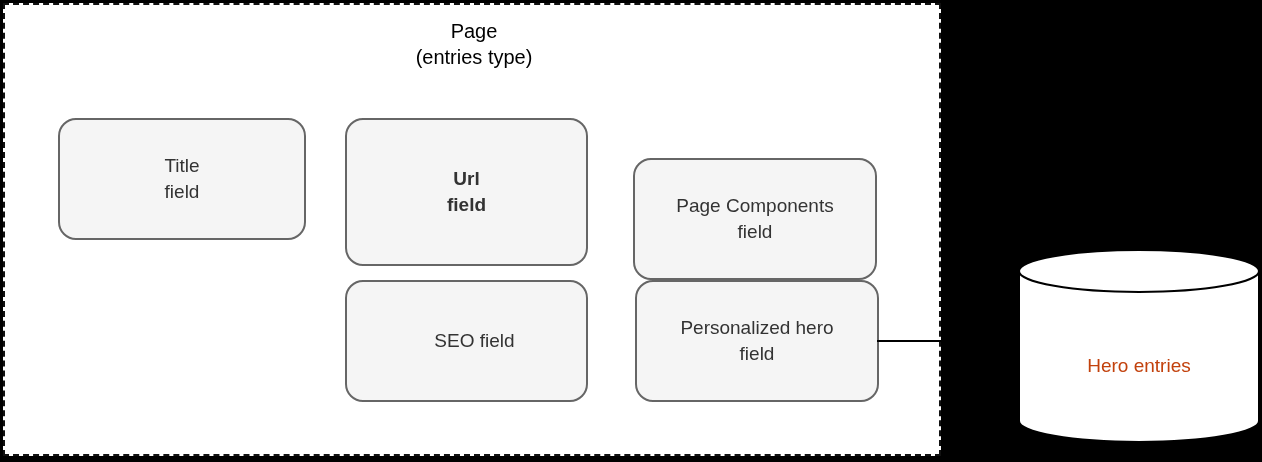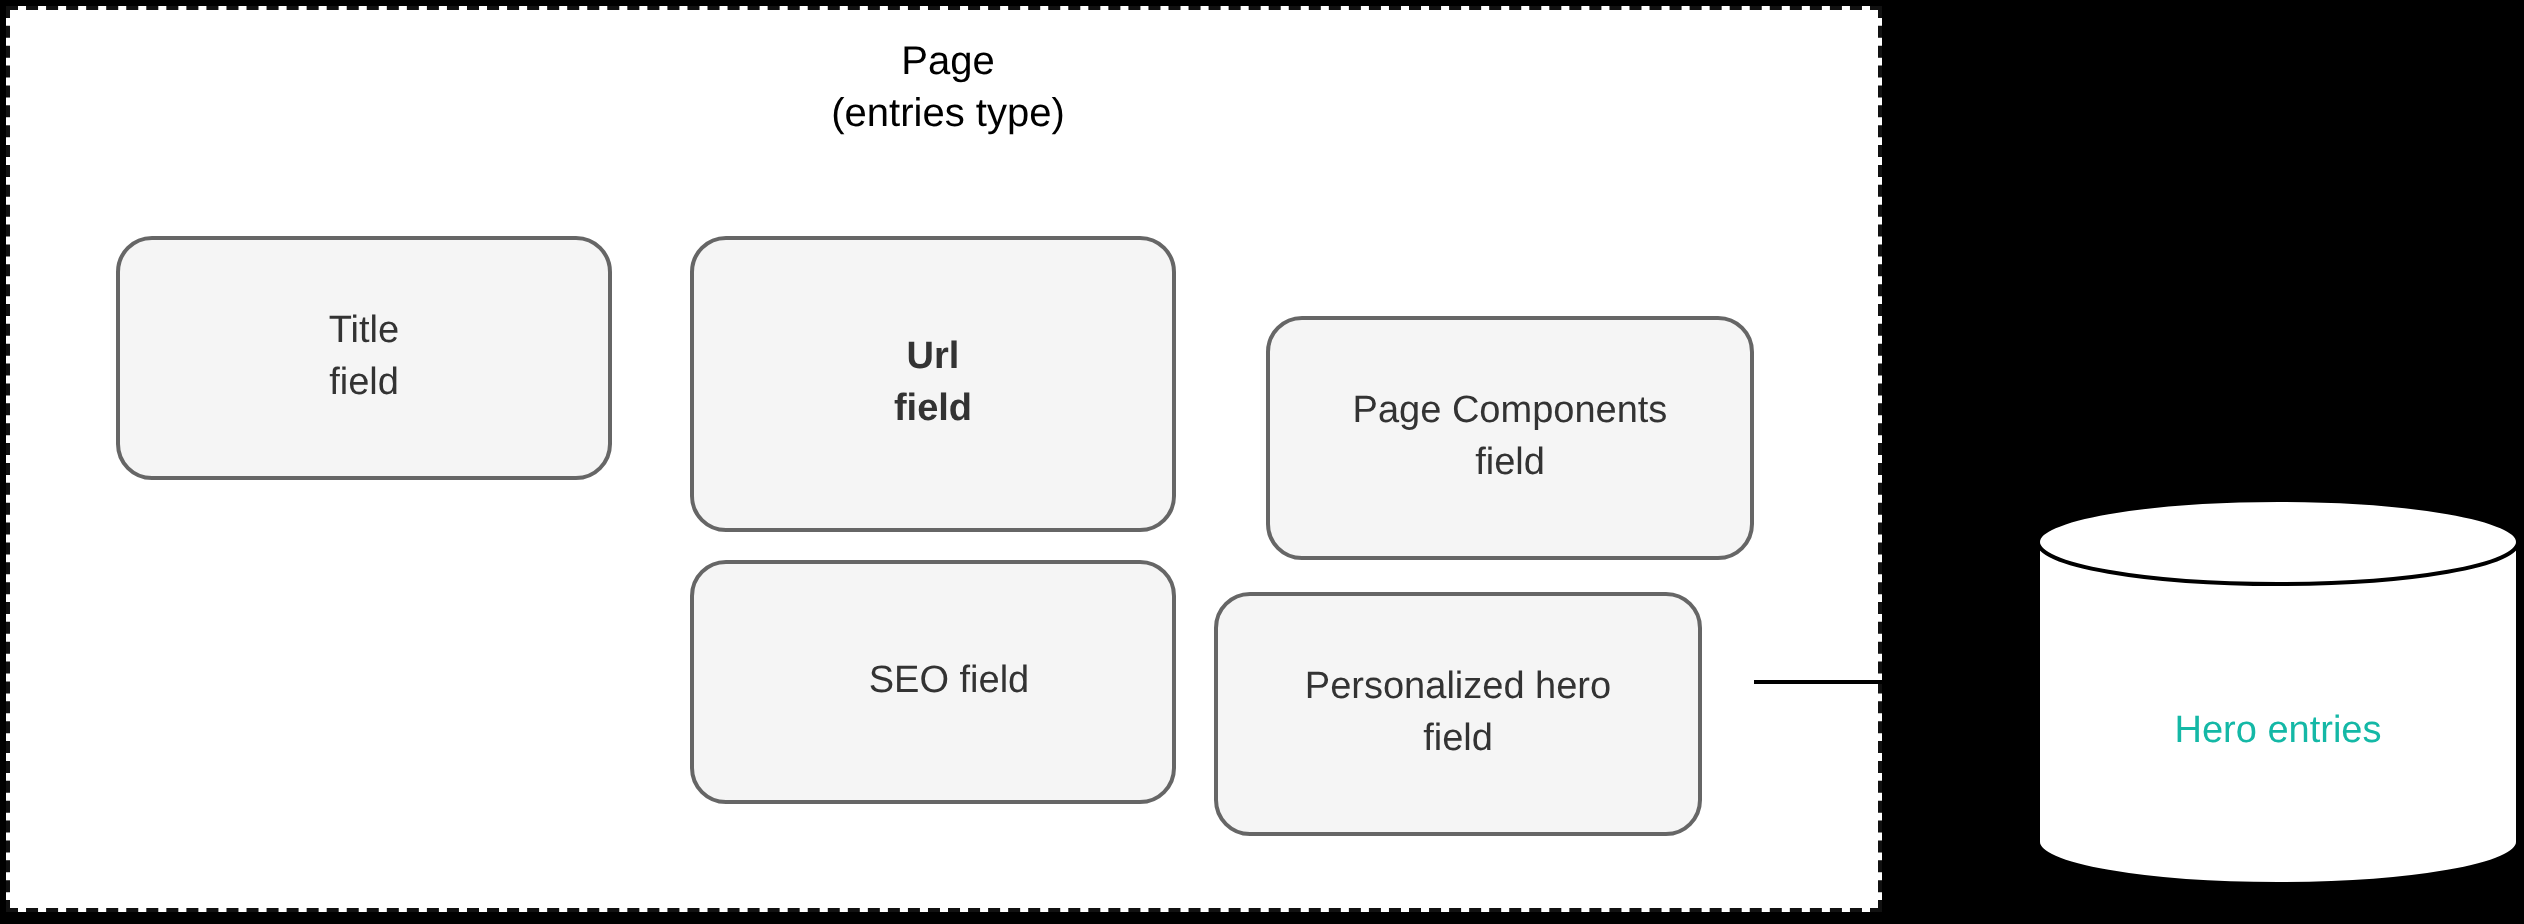--- a/index.html
+++ b/index.html
@@ -57,21 +57,21 @@
     font-size: 19px;
     line-height: 26px;
     white-space: pre-line;
     padding: 0 10px;
   }
 
   #field-title          { left: 58px;  top: 118px; width: 248px; height: 122px; }
   #field-url            { left: 345px; top: 118px; width: 243px; height: 148px; font-weight: bold; }
   #field-page-components{ left: 633px; top: 118px; width: 244px; height: 122px; margin-top: 40px; }
   #field-seo            { left: 345px; top: 280px; width: 243px; height: 122px; padding-left: 16px; }
-  #field-personalized   { left: 607px; top: 280px; width: 244px; height: 122px; margin-top: 16px; }
+  #field-personalized   { left: 635px; top: 280px; width: 244px; height: 122px; }
 
   
   .connector {
     position: absolute;
     left: 877px;
     top: 340px;
     width: 64px;
     height: 2px;
     background: #000000;
   }
@@ -84,21 +84,21 @@
     width: 242px;
     height: 192px;
   }
   .cylinder svg { display: block; }
   .cylinder-label {
     position: absolute;
     left: 0;
     top: 104px;
     width: 242px;
     text-align: center;
-    color: #14b8a6;
+    color: #c2410c;
     font-size: 19px;
     line-height: 24px;
   }
 </style>
 </head>
 <body>
 
 <div id="canvas">
 
   <div class="container-box">

